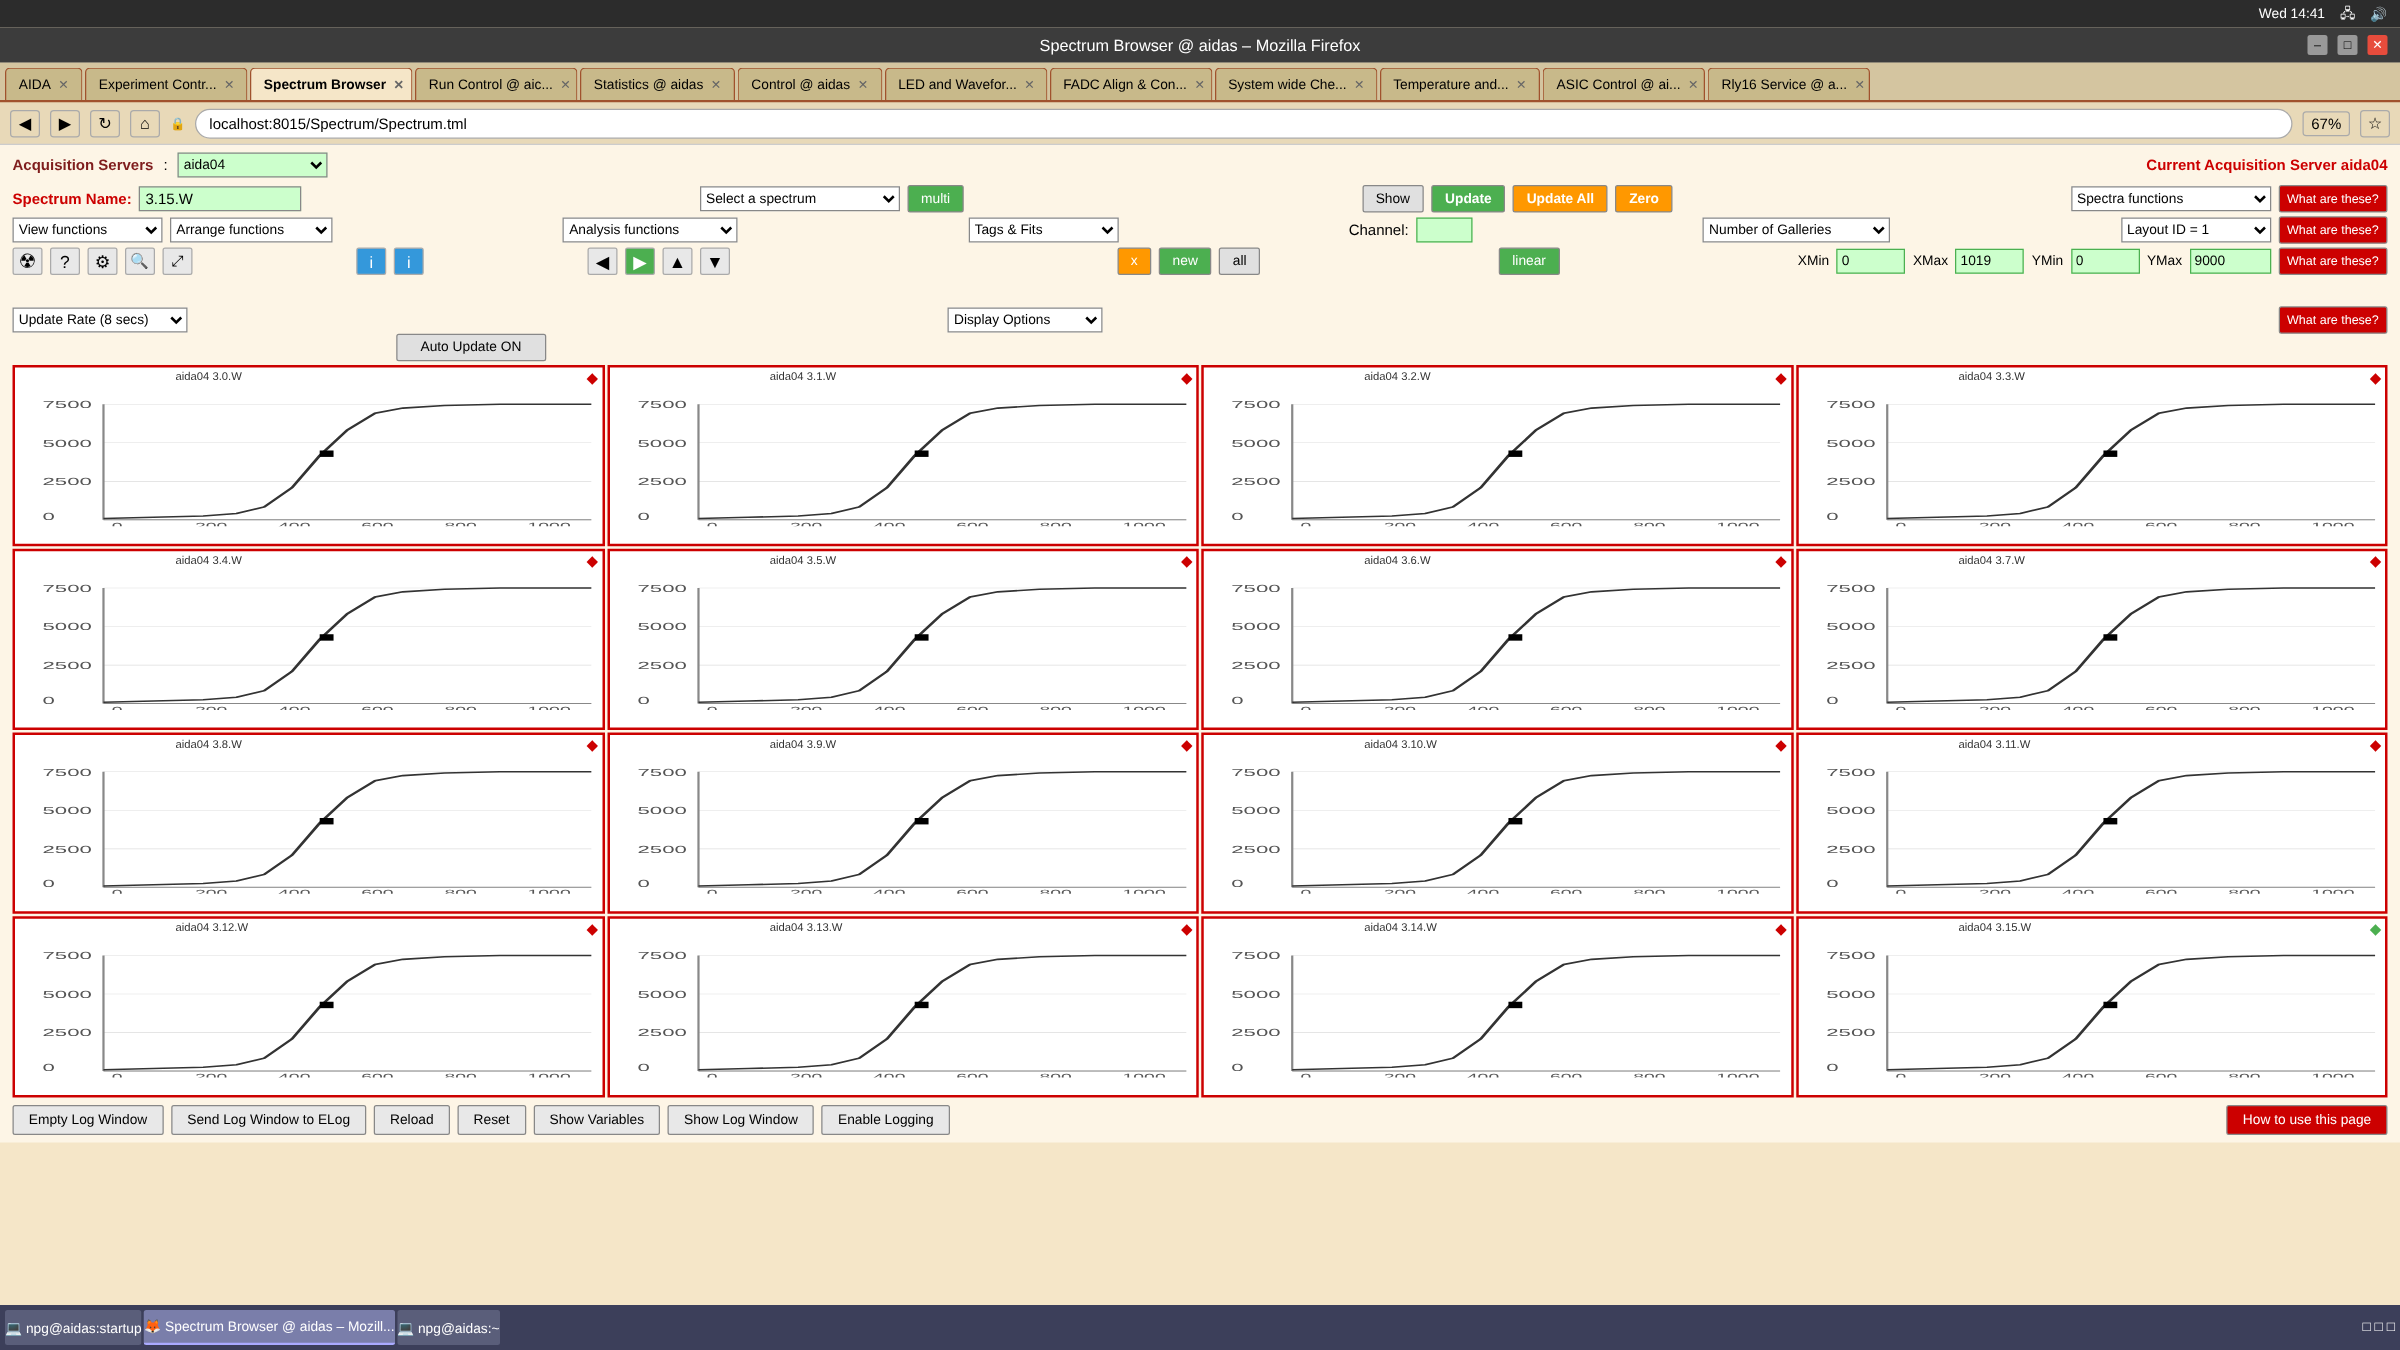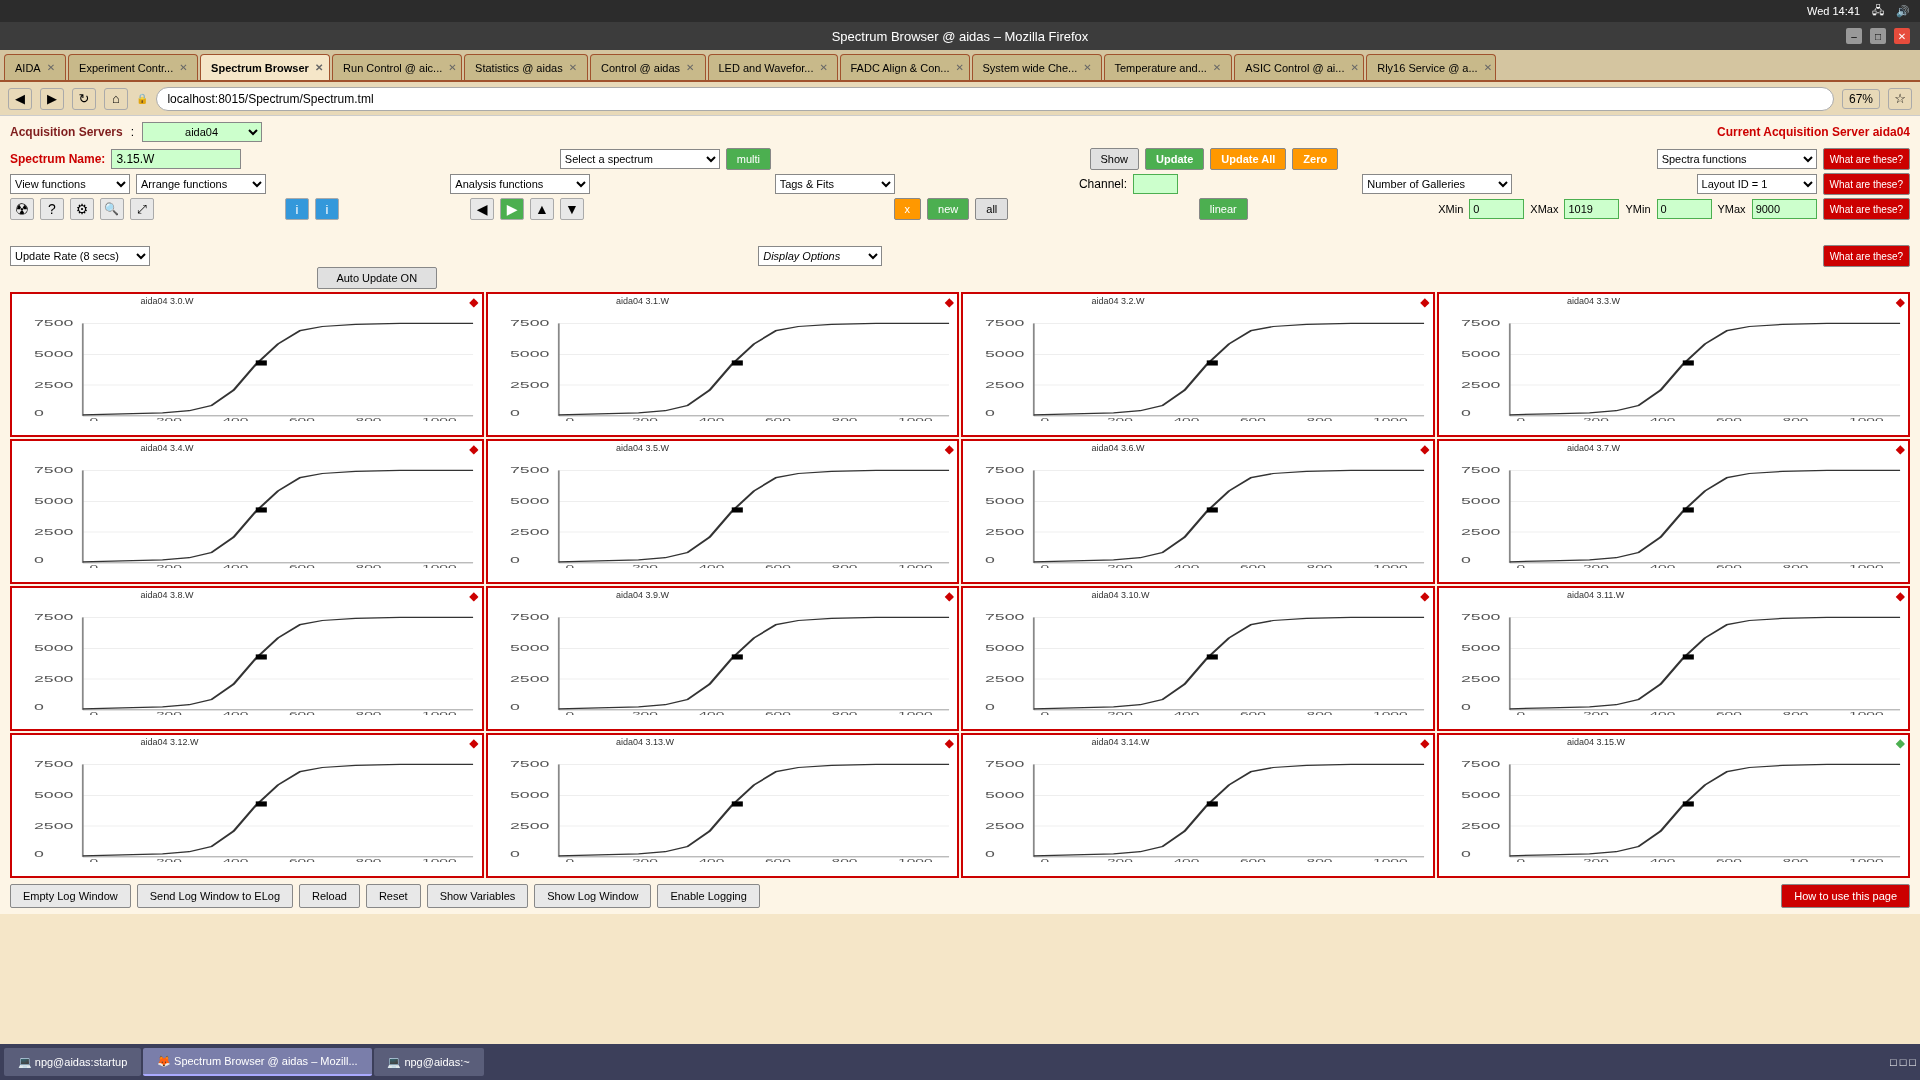--- a/index.html
+++ b/index.html
@@ -66,21 +66,21 @@
     .chart-diamond.green { color: #4caf50; }
 
     
     .footer-row { display: flex; align-items: center; gap: 6px; padding: 6px 4px 2px 4px; }
     .btn-footer { height: 24px; padding: 0 12px; font-size: 11px; border: 1px solid #888; border-radius: 2px; cursor: pointer; background: #e8e8e8; }
     .btn-footer-red { background: #cc0000; color: #fff; }
     .last-updated { text-align: right; color: #cc0000; font-size: 11px; padding: 2px 6px; }
 
     
     .taskbar { position: fixed; bottom: 0; left: 0; right: 0; height: 36px; background: #3c3f5a; display: flex; align-items: center; gap: 2px; padding: 0 4px; }
-    .taskbar-btn { height: 28px; padding: 0 14px; background: #5a5e7a; color: #fff; border: none; font-size: 11px; cursor: pointer; border-radius: 2px; white-space: nowrap; }
+    .taskbar-btn { height: 28px; padding: 0 0; background: #5a5e7a; color: #fff; border: none; font-size: 11px; cursor: pointer; border-radius: 2px; white-space: nowrap; }
     .taskbar-btn.active { background: #7a7eaa; border-bottom: 2px solid #aaf; }
     .taskbar-right { margin-left: auto; color: #fff; font-size: 11px; }
 
     
     .sysbar { background: #2c2c2c; color: #fff; height: 22px; display: flex; align-items: center; justify-content: flex-end; padding: 0 10px; gap: 12px; font-size: 11px; }
 
     .channel-input { width: 45px; height: 20px; background: #ccffcc; border: 1px solid #4caf50; padding: 0 3px; font-size: 11px; }
   </style>
 </head>
 <body>
@@ -160,21 +160,21 @@
   <input class="url-bar" value="localhost:8015/Spectrum/Spectrum.tml" readonly="" style="">
   <span class="zoom-display">67%</span>
   <button class="nav-btn">☆</button>
 </div>
 
 <div class="page">
 
 
   <div class="control-row">
     <span class="label-text">Acquisition Servers</span>:
-    <select class="dropdown-green" style="width:120px;padding-left:38px;">
+    <select class="dropdown-green" style="width:120px;">
       <option>aida04</option>
     </select>
     <span class="server-display">Current Acquisition Server aida04</span>
   </div>
 
   <div class="spectrum-row">
     <span class="spectrum-name-label">Spectrum Name:</span>
     <input class="spectrum-name-input" value="3.15.W" style="">
     <div style="flex:1"></div>
     <select class="dropdown" style="width:160px;">
@@ -255,21 +255,21 @@
     <button class="btn btn-what">What are these?</button>
   </div>
 
   <div class="spectrum-row">
     <select class="dropdown" style="width:140px;">
       <option>Update Rate (8 secs)</option>
     </select>
     <div style="flex:0.5"></div>
     <button class="btn btn-auto" style="width:120px; background:#e0e0e0;margin-top:44px;">Auto Update ON</button>
     <div style="flex:1"></div>
-    <select class="dropdown" style="width:124px;font-style:italic;">
+    <select class="dropdown" style="width:124px;">
       <option>Display Options</option>
     </select>
     <div style="flex:3"></div>
     <button class="btn btn-what">What are these?</button>
   </div>
 
   <div class="charts-grid" id="charts-container">
   <div class="chart-cell">
     <div class="chart-title" style="font-size:9px;color:#333;position:absolute;top:2px;left:50%;transform:translateX(-50%);white-space:nowrap;">aida04 3.0.W</div>
     <div class="chart-diamond " style="position:absolute;top:1px;right:3px;font-size:12px;color:#cc0000;">◆</div>

